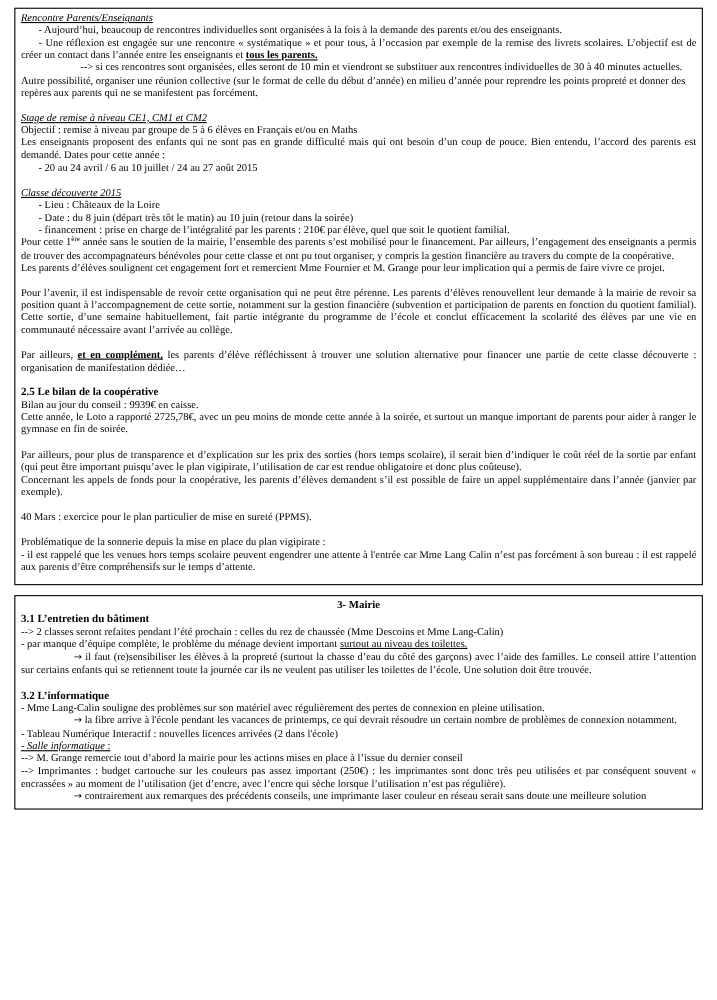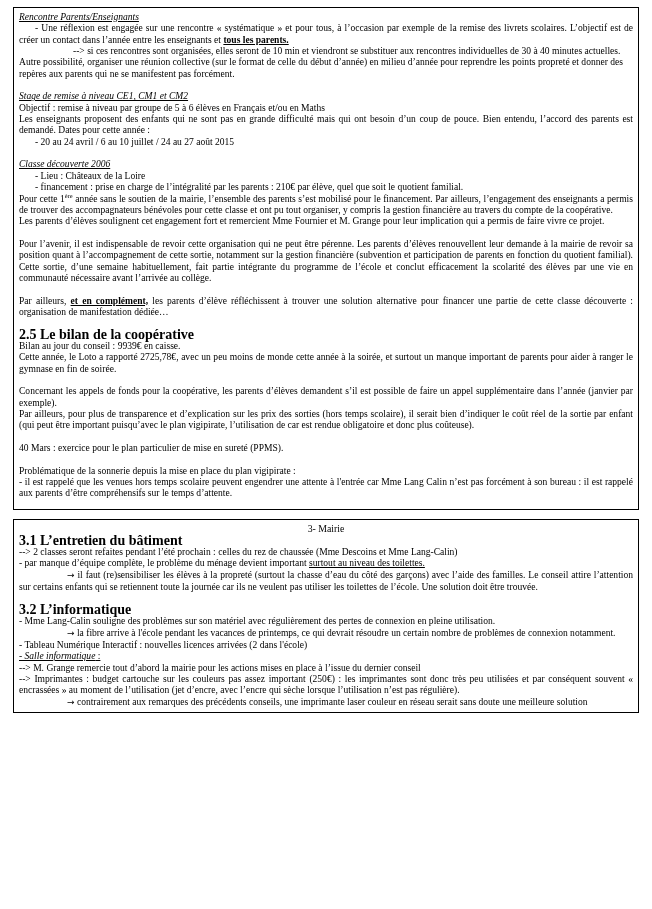--- a/index.html
+++ b/index.html
@@ -41,64 +41,66 @@
   .nj { text-align: left; }
   .u { text-decoration: underline; }
   .head-iu {
     font-style: italic;
     text-decoration: underline;
     font-size: 9.55px;
     line-height: 11.35px;
   }
   .head-b {
     font-weight: bold;
-    font-size: 14px;
+    font-size: 10px;
     line-height: 11.35px;
   }
   .bu { font-weight: bold; text-decoration: underline; }
   .spacer { height: 11.35px; }
   .spacer-sm { height: 6px; }
   .ind2 { padding-left: 54px; }
   .ind-bullet { padding-left: 16px; }
   sup { font-size: 6.4px; vertical-align: super; line-height: 0; }
   .arrow { font-family: "DejaVu Sans", sans-serif; font-size: 9px; }
   .title-mairie {
-    font-weight: normal;
+    font-weight: bold;
     font-size: 9.8px;
     line-height: 12px;
     text-align: center;
   }
 </style>
 </head>
 <body>
 
 <div class="page">
 
   <div class="doc-box">
 
     <p class="head-iu nj">Rencontre Parents/Enseignants</p>
 
+    <p class="ind-bullet">- Aujourd’hui, beaucoup de rencontres individuelles sont organisées à la fois à la demande des parents et/ou des enseignants.</p>
 
     <p><span class="ind-bullet" style="padding-left:0"></span><span style="display:inline-block;width:16px"></span><span>- Une réflexion est engagée sur une rencontre « systématique » et pour tous, à l’occasion par exemple de la remise des livrets scolaires. L’objectif est de créer un contact dans l’année entre les enseignants et </span><span class="bu">tous les parents.</span></p>
 
     <p class="ind2">--&gt; si ces rencontres sont organisées, elles seront de 10 min et viendront se substituer aux rencontres individuelles de 30 à 40 minutes actuelles.</p>
 
     <p class="nj">Autre possibilité, organiser une réunion collective (sur le format de celle du début d’année) en milieu d’année pour reprendre les points propreté et donner des repères aux parents qui ne se manifestent pas forcément.</p>
 
     <div class="spacer"></div>
 
     <p class="head-iu nj">Stage de remise à niveau CE1, CM1 et CM2</p>
     <p class="nj">Objectif : remise à niveau par groupe de 5 à 6 élèves en Français et/ou en Maths</p>
     <p>Les enseignants proposent des enfants qui ne sont pas en grande difficulté mais qui ont besoin d’un coup de pouce. Bien entendu, l’accord des parents est demandé. Dates pour cette année :</p>
     <p class="nj ind-bullet">- 20 au 24 avril / 6 au 10 juillet / 24 au 27 août 2015</p>
 
     <div class="spacer"></div>
 
-    <p class="head-iu nj">Classe découverte 2006</p>
+    <p class="head-iu nj">Classe découverte 2015</p>
     <p class="nj ind-bullet">- Lieu : Châteaux de la Loire</p>
+    <p class="nj ind-bullet">- Date : du 8 juin (départ très tôt le matin) au 10 juin (retour dans la soirée)</p>
     <p class="nj ind-bullet">- financement : prise en charge de l’intégralité par les parents : 210€ par élève, quel que soit le quotient familial.</p>
 
     <p><span>Pour cette 1</span><sup>ère</sup><span> année sans le soutien de la mairie, l’ensemble des parents s’est mobilisé pour le financement. Par ailleurs, l’engagement des enseignants a permis de trouver des accompagnateurs bénévoles pour cette classe et ont pu tout organiser, y compris la gestion financière au travers du compte de la coopérative.</span></p>
 
     <p>Les parents d’élèves soulignent cet engagement fort et remercient Mme Fournier et M. Grange pour leur implication qui a permis de faire vivre ce projet.</p>
 
     <div class="spacer"></div>
 
     <p>Pour l’avenir, il est indispensable de revoir cette organisation qui ne peut être pérenne. Les parents d’élèves renouvellent leur demande à la mairie de revoir sa position quant à l’accompagnement de cette sortie, notamment sur la gestion financière (subvention et participation de parents en fonction du quotient familial). Cette sortie, d’une semaine habituellement, fait partie intégrante du programme de l’école et conclut efficacement la scolarité des élèves par une vie en communauté nécessaire avant l’arrivée au collège.</p>
 
@@ -107,22 +109,22 @@
     <p><span>Par ailleurs, </span><span class="bu">et en complément,</span><span> les parents d’élève réfléchissent à trouver une solution alternative pour financer une partie de cette classe découverte : organisation de manifestation dédiée…</span></p>
 
     <div class="spacer"></div>
 
     <p class="head-b nj">2.5 Le bilan de la coopérative</p>
     <p class="nj">Bilan au jour du conseil : 9939€  en caisse.</p>
     <p>Cette année, le Loto a rapporté 2725,78€, avec un peu moins de monde cette année à la soirée, et surtout un manque important de parents pour aider à ranger le gymnase en fin de soirée.</p>
 
     <div class="spacer"></div>
 
+    <p>Par ailleurs, pour plus de transparence et d’explication sur les prix des sorties (hors temps scolaire), il serait bien d’indiquer le coût réel de la sortie par enfant (qui peut être important puisqu’avec le plan vigipirate, l’utilisation de car est rendue obligatoire et donc plus coûteuse).</p>
     <p>Concernant les appels de fonds pour la coopérative, les parents d’élèves demandent s’il est possible de faire un appel supplémentaire dans l’année (janvier par exemple).</p>
-    <p>Par ailleurs, pour plus de transparence et d’explication sur les prix des sorties (hors temps scolaire), il serait bien d’indiquer le coût réel de la sortie par enfant (qui peut être important puisqu’avec le plan vigipirate, l’utilisation de car est rendue obligatoire et donc plus coûteuse).</p>
 
     <div class="spacer"></div>
 
     <p class="nj">40 Mars : exercice pour le plan particulier de mise en sureté (PPMS).</p>
 
     <div class="spacer"></div>
 
     <p class="nj">Problématique de la sonnerie depuis la mise en place du plan vigipirate :</p>
     <p>- il est rappelé que les venues hors temps scolaire peuvent engendrer une attente à l'entrée car Mme Lang Calin n’est pas forcément à son bureau : il est rappelé aux parents d’être compréhensifs sur le temps d’attente.</p>
 

